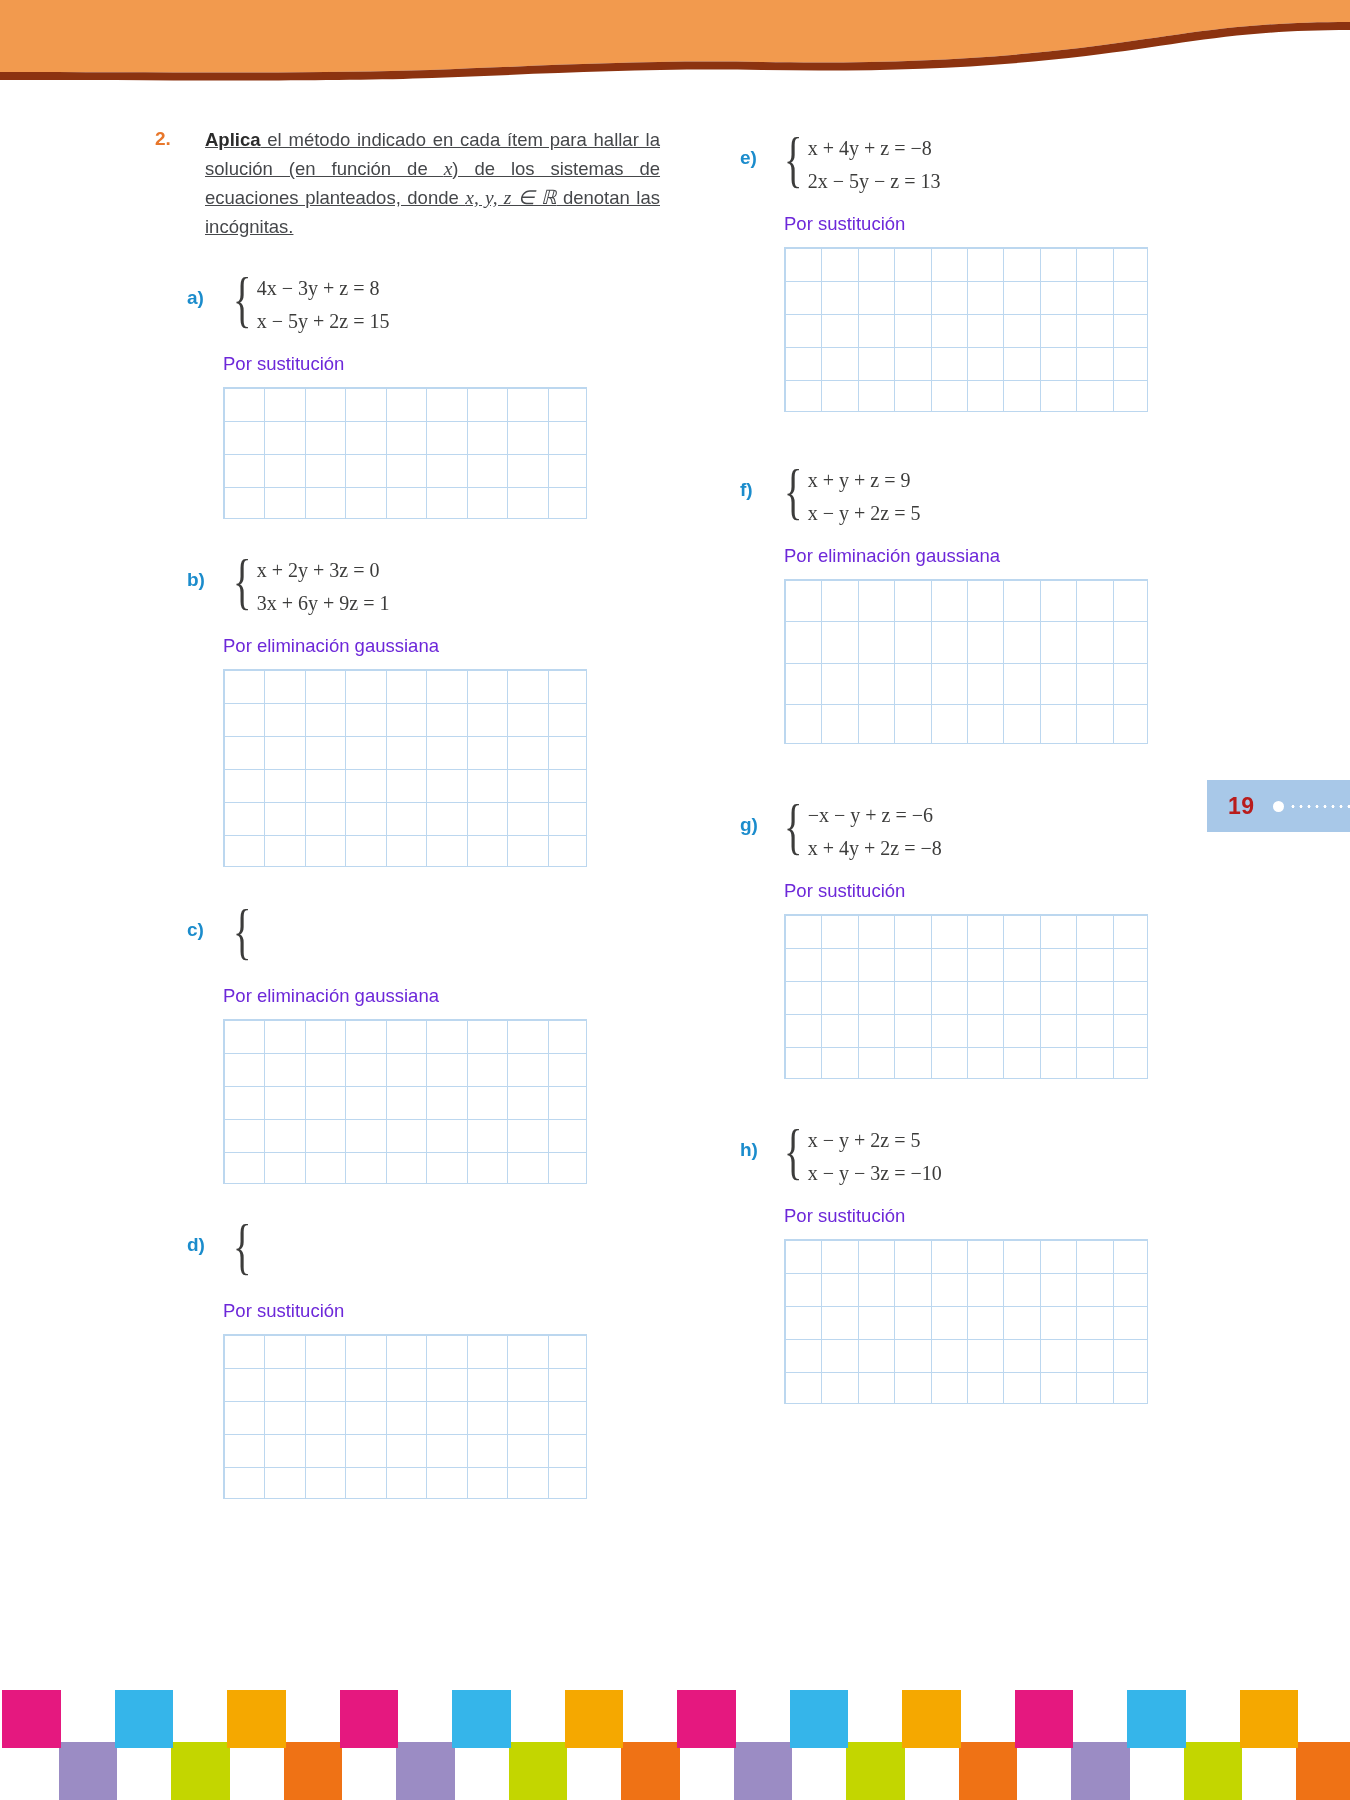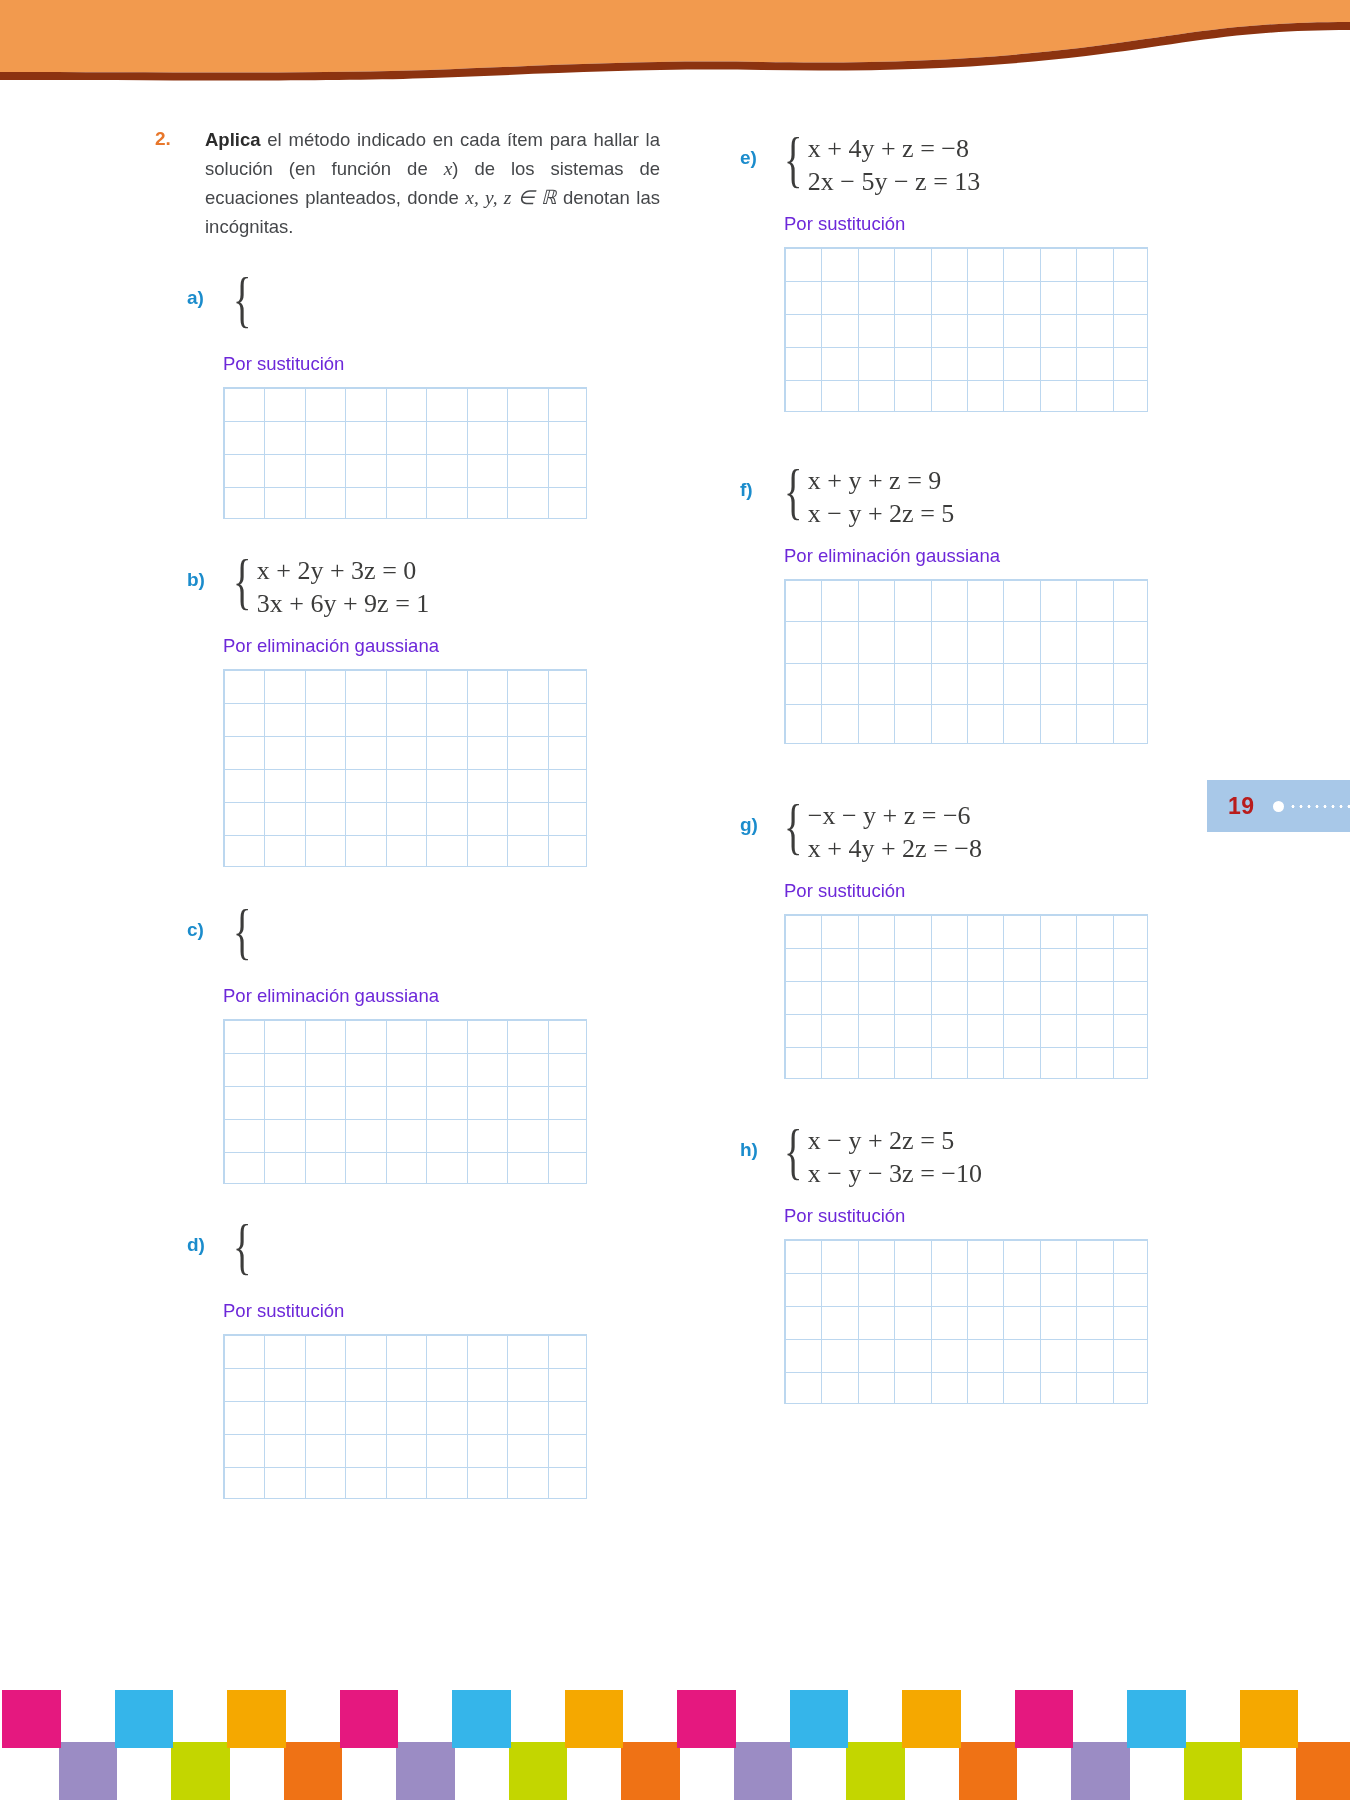--- a/index.html
+++ b/index.html
@@ -42,40 +42,40 @@
   .content{position:absolute;left:0;top:95px;width:1350px;}
   .col{position:absolute;top:0;}
   .col-left{left:155px;width:520px;}
   .col-right{left:740px;width:430px;}
 
   .exnum{
     position:absolute;left:0;top:33px;font-weight:700;font-size:19px;color:#e8772b;
   }
   .intro{
     position:absolute;left:50px;top:30px;width:455px;
-    font-size:18.5px;line-height:29px;text-align:justify;color:#45474a;
+    font-size:18.5px;line-height:29px;text-align:justify;color:#45474a;text-decoration:underline;
   }
   .intro b{font-weight:700;color:#2b2b2b;}
   .mi{font-style:italic;font-family:"Liberation Serif", serif;font-size:19.5px;}
 
   
   .item{position:relative;margin:0;}
   .item-label{
     position:absolute;left:0;top:0;font-weight:700;font-size:19px;color:#1b8ccc;
   }
   .sys{position:absolute;left:0;top:0;display:flex;align-items:stretch;}
   .brace{
     font-size:62px;line-height:60px;color:#3c3c3b;font-weight:300;
     font-family:"Liberation Serif", serif;
     transform:scaleX(0.62);transform-origin:left center;
     margin-right:-6px;
   }
   .eqs{display:flex;flex-direction:column;justify-content:center;}
   .eq{
-    font-family:"Liberation Serif", serif;font-size:26px;line-height:33px;
+    font-family:"Liberation Serif", serif;font-size:20px;line-height:33px;
     color:#3c3c3b;white-space:nowrap;
   }
   .method{
     font-size:18.5px;color:#6d28d9;
   }
 
   
   .gridbox{
     border:1px solid #bcd7ef;
     background:
@@ -108,20 +108,24 @@
     <div class="exnum">2.</div>
 
     <div class="intro">
       <b>Aplica</b><span> el método indicado en cada ítem para hallar la solución (en función de </span><span class="mi">x</span><span>) de los sistemas de ecuaciones planteados, donde </span><span class="mi">x, y, z ∈ ℝ</span><span> denotan las incógnitas.</span>
     </div>
 
     <div class="item" style="position:absolute;left:0;top:158px;width:520px;">
       <div class="item-label" style="top:34px;left:32px;">a)</div>
       <div class="sys" style="left:78px;top:16px;height:72px;">
         <div class="brace">{</div>
+        <div class="eqs">
+          <div class="eq">4x − 3y + z = 8</div>
+          <div class="eq">x − 5y + 2z = 15</div>
+        </div>
       </div>
       <div class="method" style="position:absolute;left:68px;top:100px;">Por sustitución</div>
       <div class="gridbox" style="position: absolute; left: 68px; top: 134px; width: 364px; height: 132px; --cw: 40.44444444444444px; --ch: 33px; background: repeating-linear-gradient(to right, rgb(188, 215, 239) 0px, rgb(188, 215, 239) 1px, transparent 1px, transparent 40.4444px), repeating-linear-gradient(rgb(188, 215, 239) 0px, rgb(188, 215, 239) 1px, transparent 1px, transparent 33px) rgb(255, 255, 255); border: 1px solid rgb(188, 215, 239);"></div>
     </div>
 
     <div class="item" style="position:absolute;left:0;top:440px;width:520px;">
       <div class="item-label" style="top:34px;left:32px;">b)</div>
       <div class="sys" style="left:78px;top:16px;height:72px;">
         <div class="brace">{</div>
         <div class="eqs">

